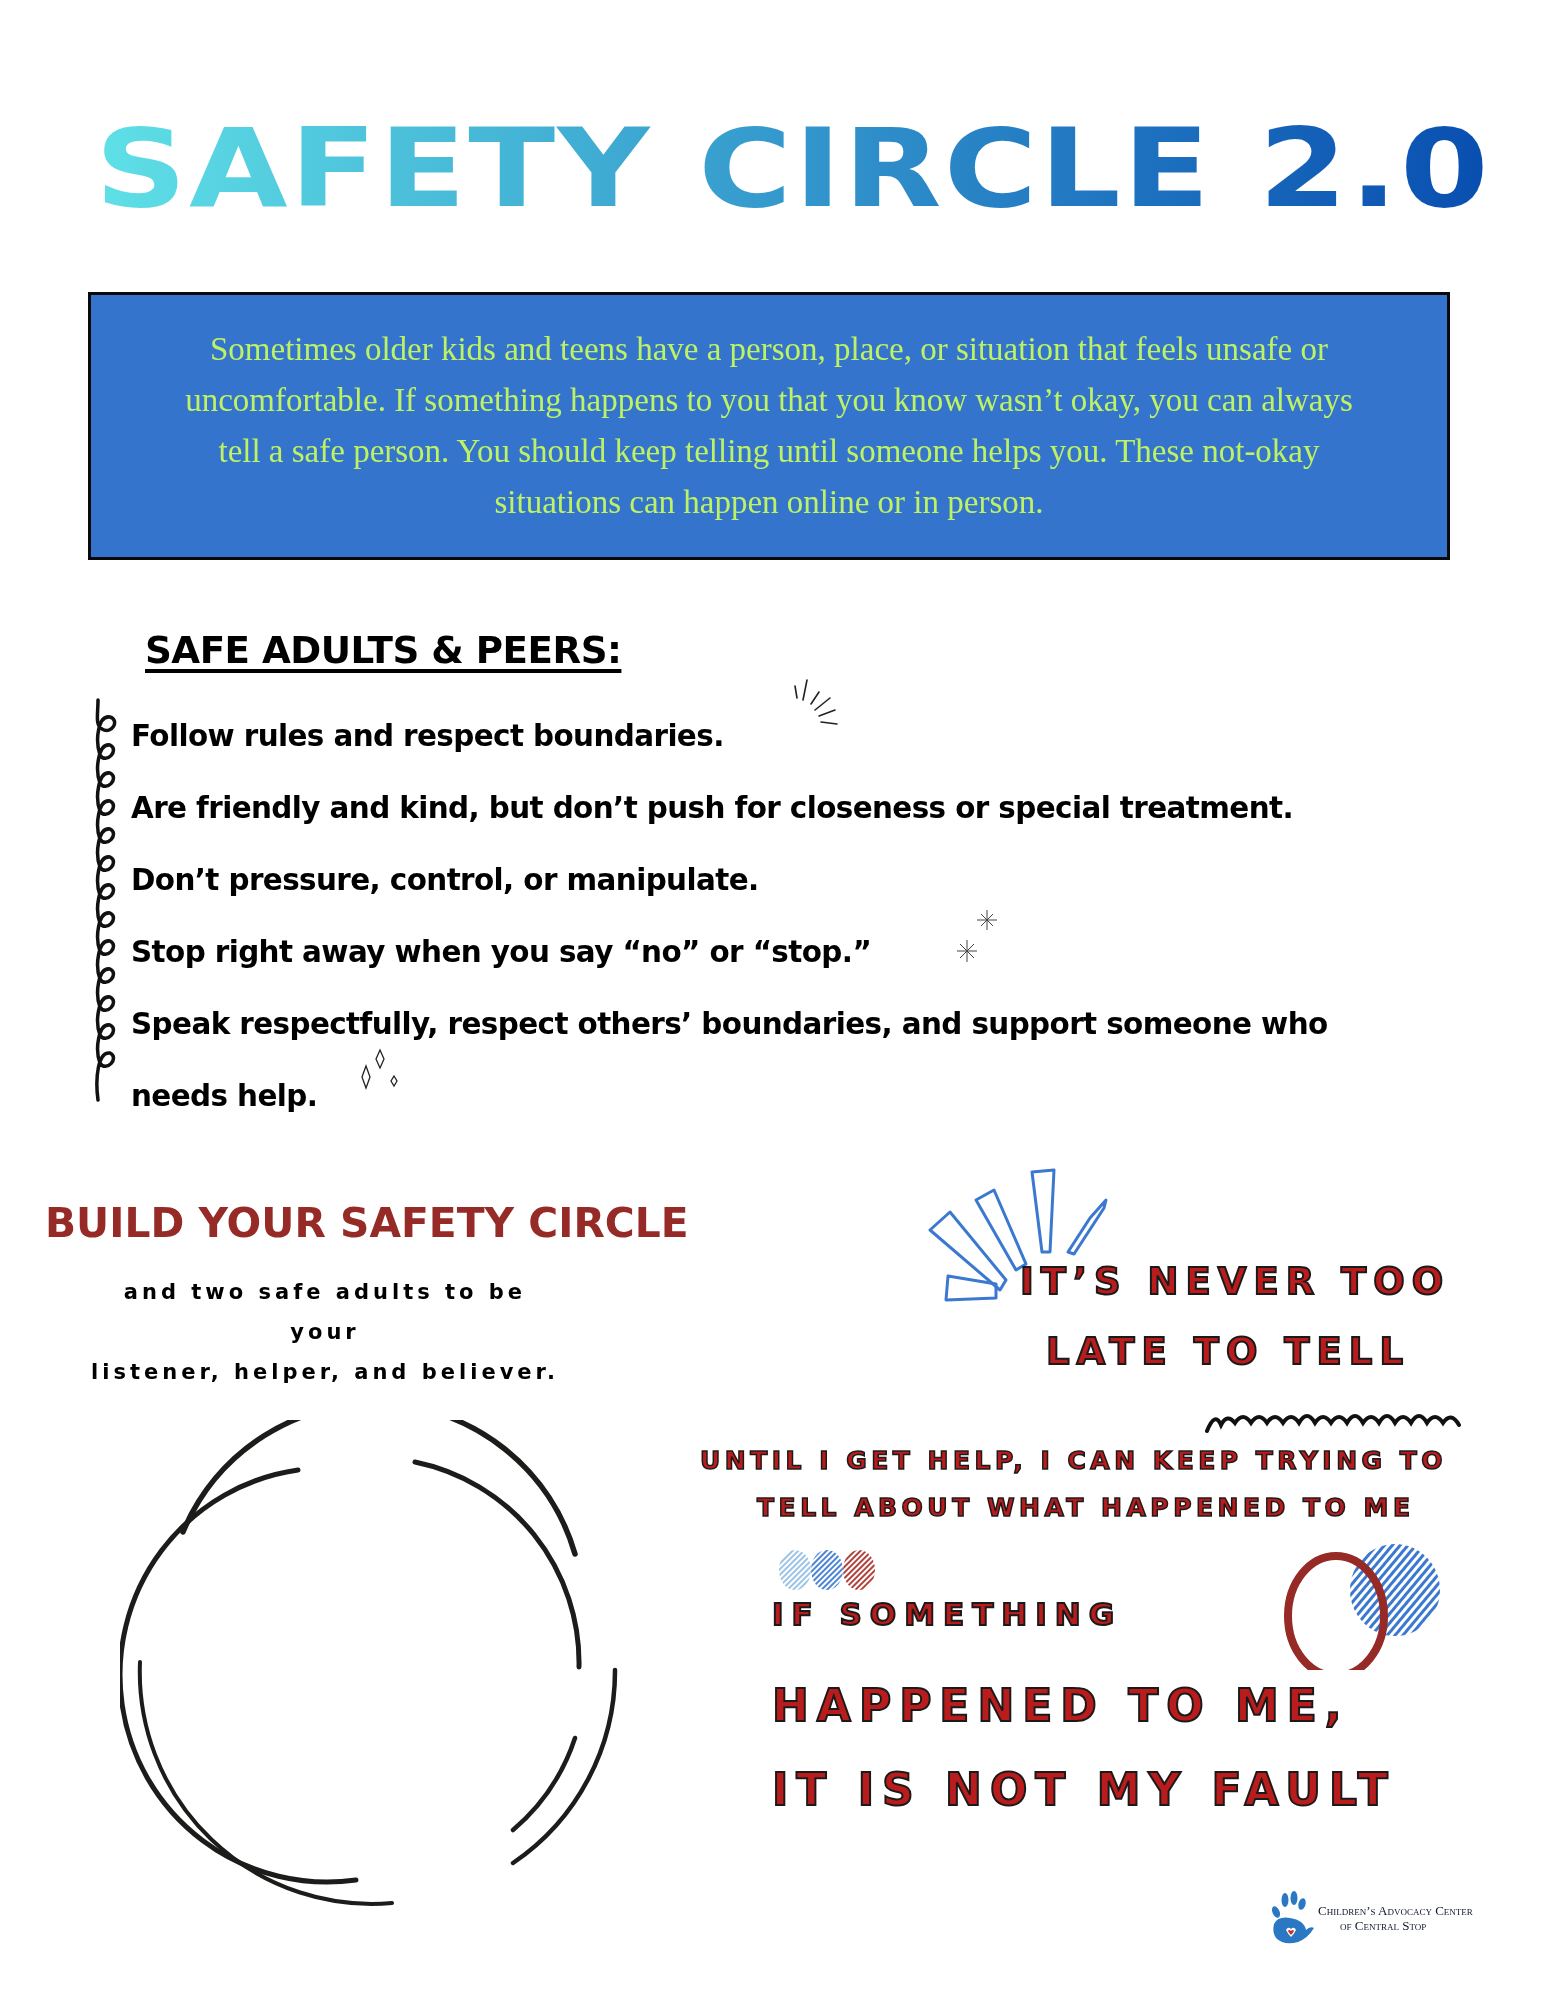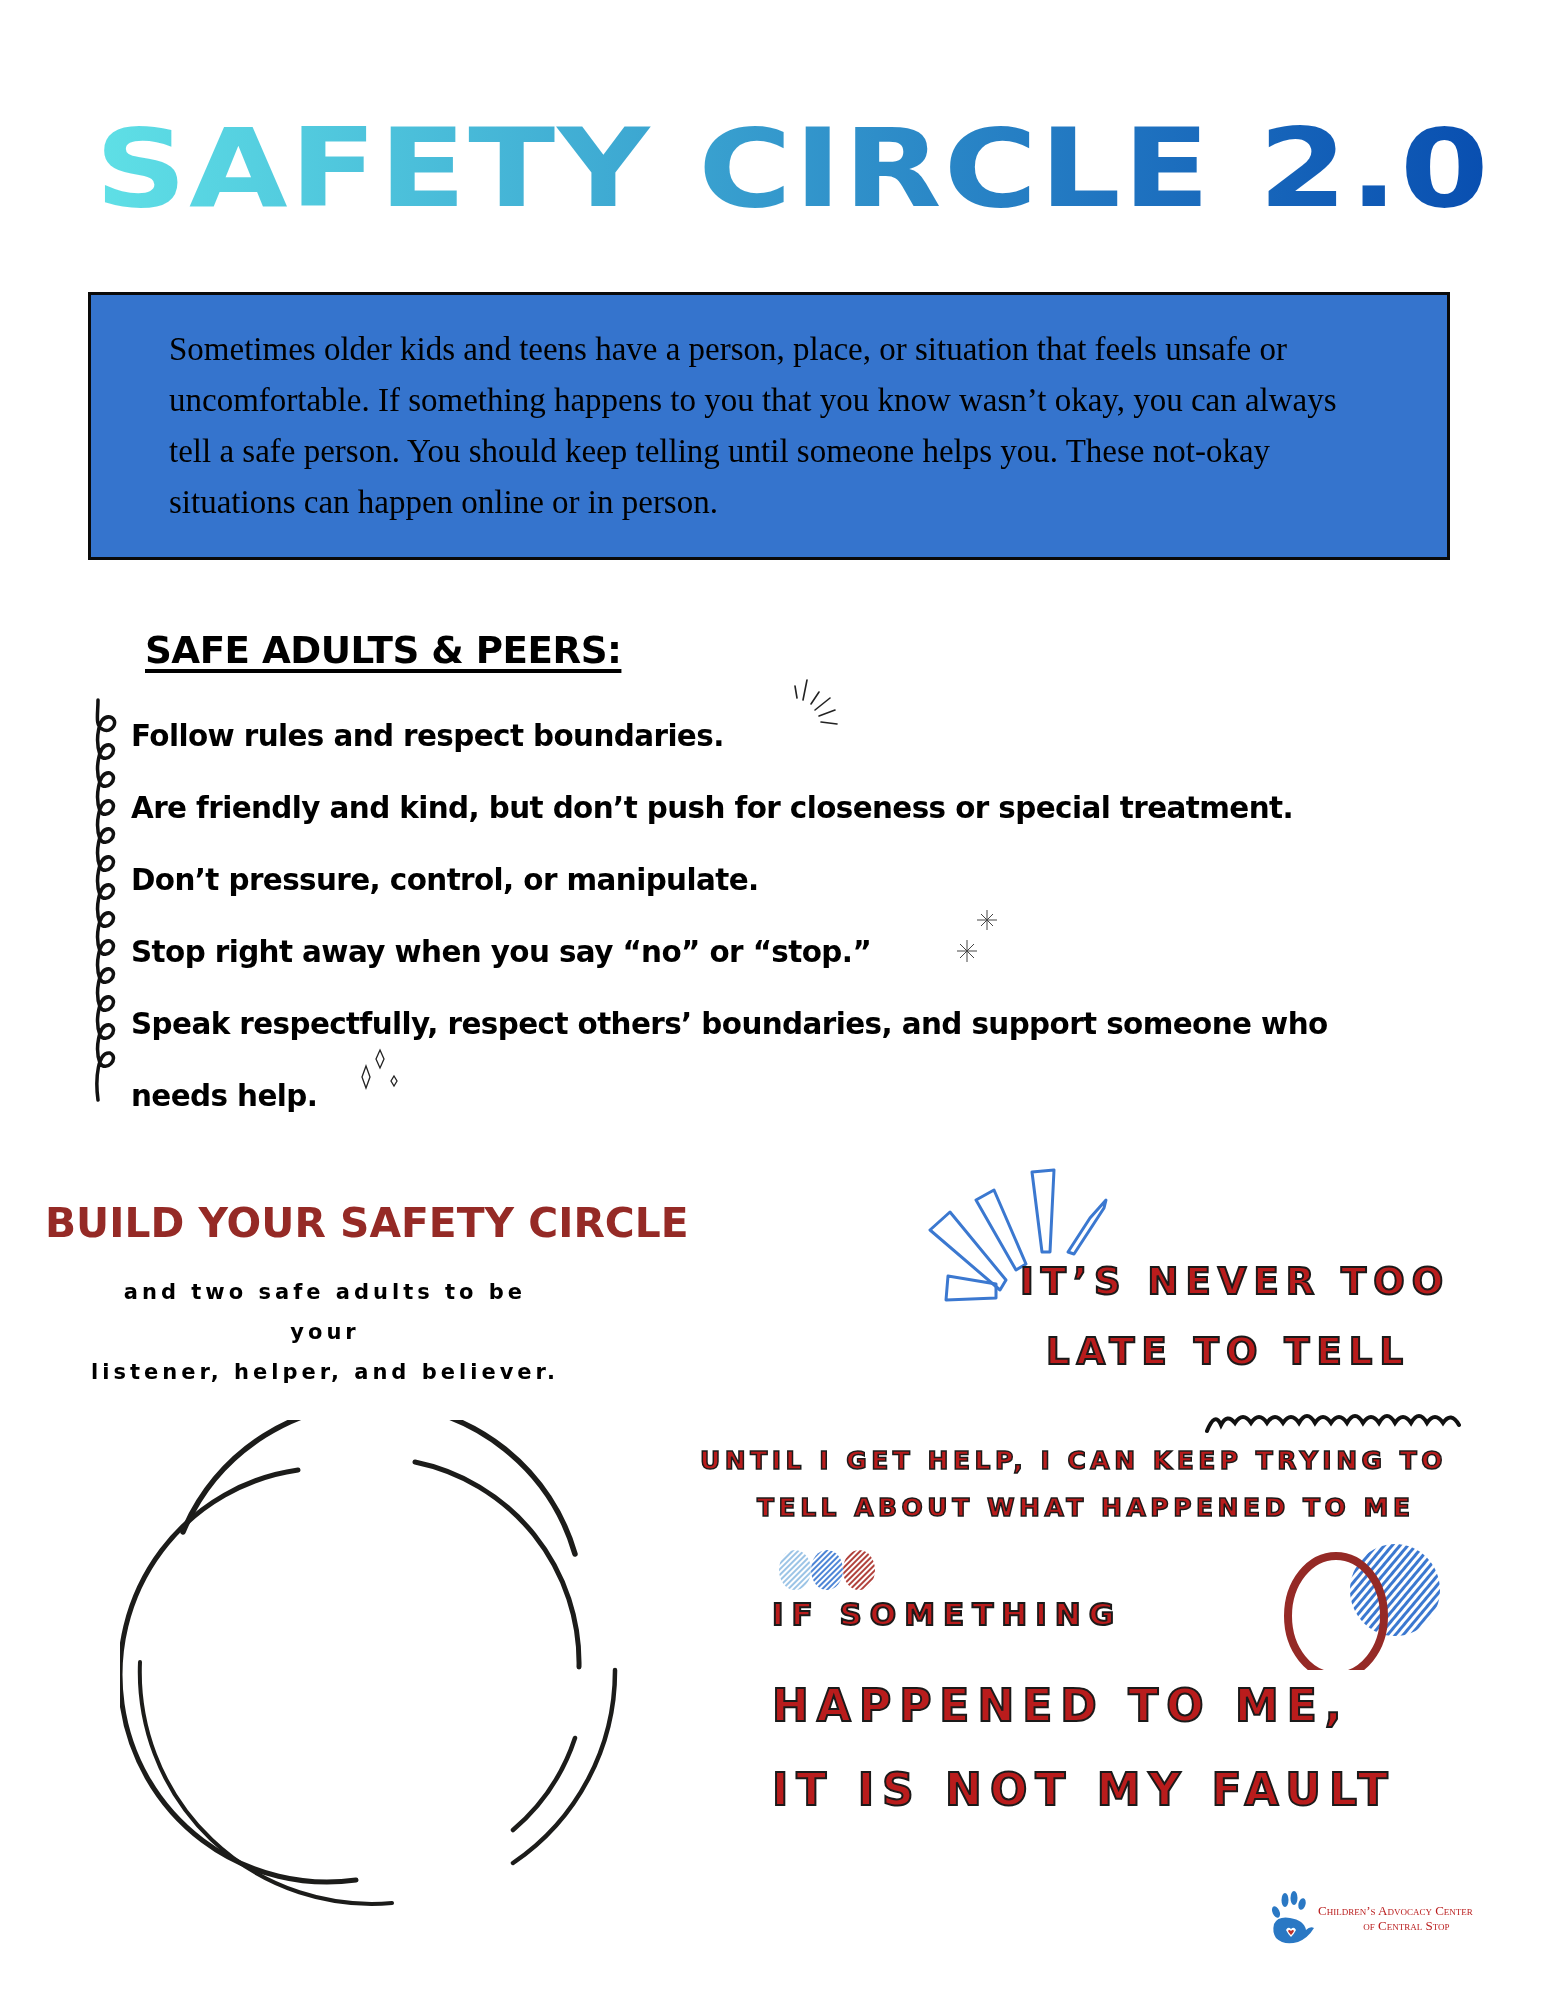--- a/index.html
+++ b/index.html
@@ -17,21 +17,21 @@
     white-space: nowrap;
   }
 
   
   .intro-box {
     left: 88px; top: 292px; width: 1362px; height: 268px;
     background: #3574cd; border: 3px solid #0a0a0a; box-sizing: border-box;
     display: flex; align-items: center; justify-content: center;
   }
   .intro-text {
-    width: 1200px; text-align: left; color: #000000;
+    width: 1200px; text-align: center; color: #bef264;
     font-family: "Liberation Serif", serif; font-size: 33px; line-height: 51px;
   }
 
   
   .safe-heading {
     left: 145px; top: 628px; font-family: "DejaVu Sans", sans-serif;
     font-weight: 900; font-size: 38px; letter-spacing: -0.5px;
     text-decoration: underline; text-underline-offset: 6px; text-decoration-thickness: 4px;
     transform: scaleX(0.98); transform-origin: left top;
   }
@@ -67,21 +67,21 @@
   .never { left: 1020px; top: 1260px; font-size: 37px; letter-spacing: 7px; }
   .late { left: 1046px; top: 1330px; font-size: 37px; letter-spacing: 7px; }
   .until1 { left: 700px; top: 1446px; font-size: 25px; letter-spacing: 4.5px; -webkit-text-stroke: 1.5px #1a1a1a; }
   .until2 { left: 757px; top: 1493px; font-size: 25px; letter-spacing: 4.5px; -webkit-text-stroke: 1.5px #1a1a1a; }
   .fault1 { left: 772px; top: 1596px; font-size: 31px; letter-spacing: 8px; }
   .fault2 { left: 772px; top: 1680px; font-size: 44px; letter-spacing: 8px; }
   .fault3 { left: 772px; top: 1764px; font-size: 44px; letter-spacing: 8px; }
 
   
   .logo { left: 1270px; top: 1890px; display: flex; align-items: center; }
-  .logo-text { font-family: "Liberation Serif", serif; font-size: 13px; line-height: 15px; color: #b91c1c; font-variant: small-caps; margin-left: 4px; text-align: center; }
+  .logo-text { font-family: "Liberation Serif", serif; font-size: 13px; line-height: 15px; color: #0f172a; font-variant: small-caps; margin-left: 4px; }
   .logo-text .l2 { padding-left: 22px; display: block; }
 </style>
 </head>
 <body>
 
 <div class="abs title">SAFETY CIRCLE 2.0</div>
 
 <div class="abs intro-box">
   <div class="intro-text">Sometimes older kids and teens have a person, place, or situation that feels unsafe or uncomfortable. If something happens to you that you know wasn’t okay, you can always tell a safe person. You should keep telling until someone helps you. These not-okay situations can happen online or in person.</div>
 </div>

